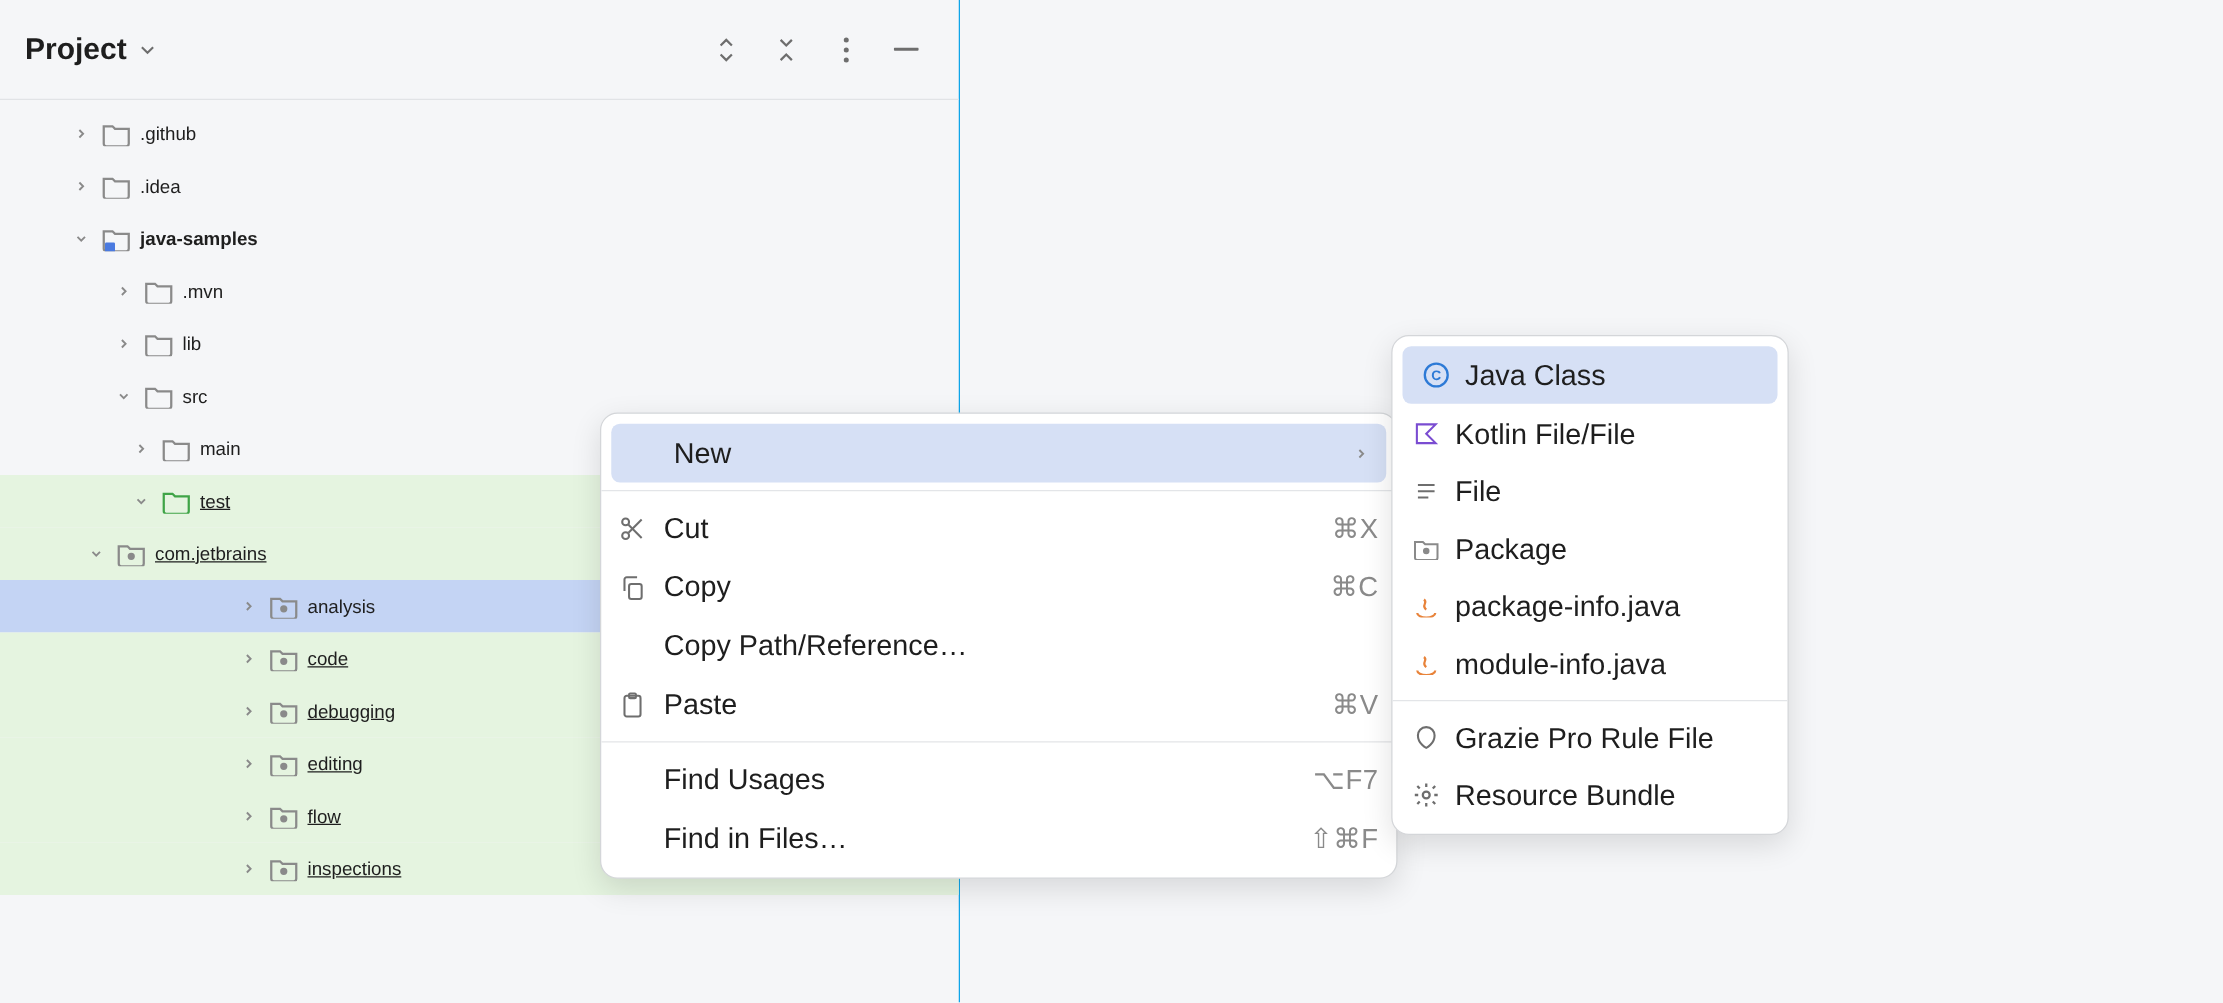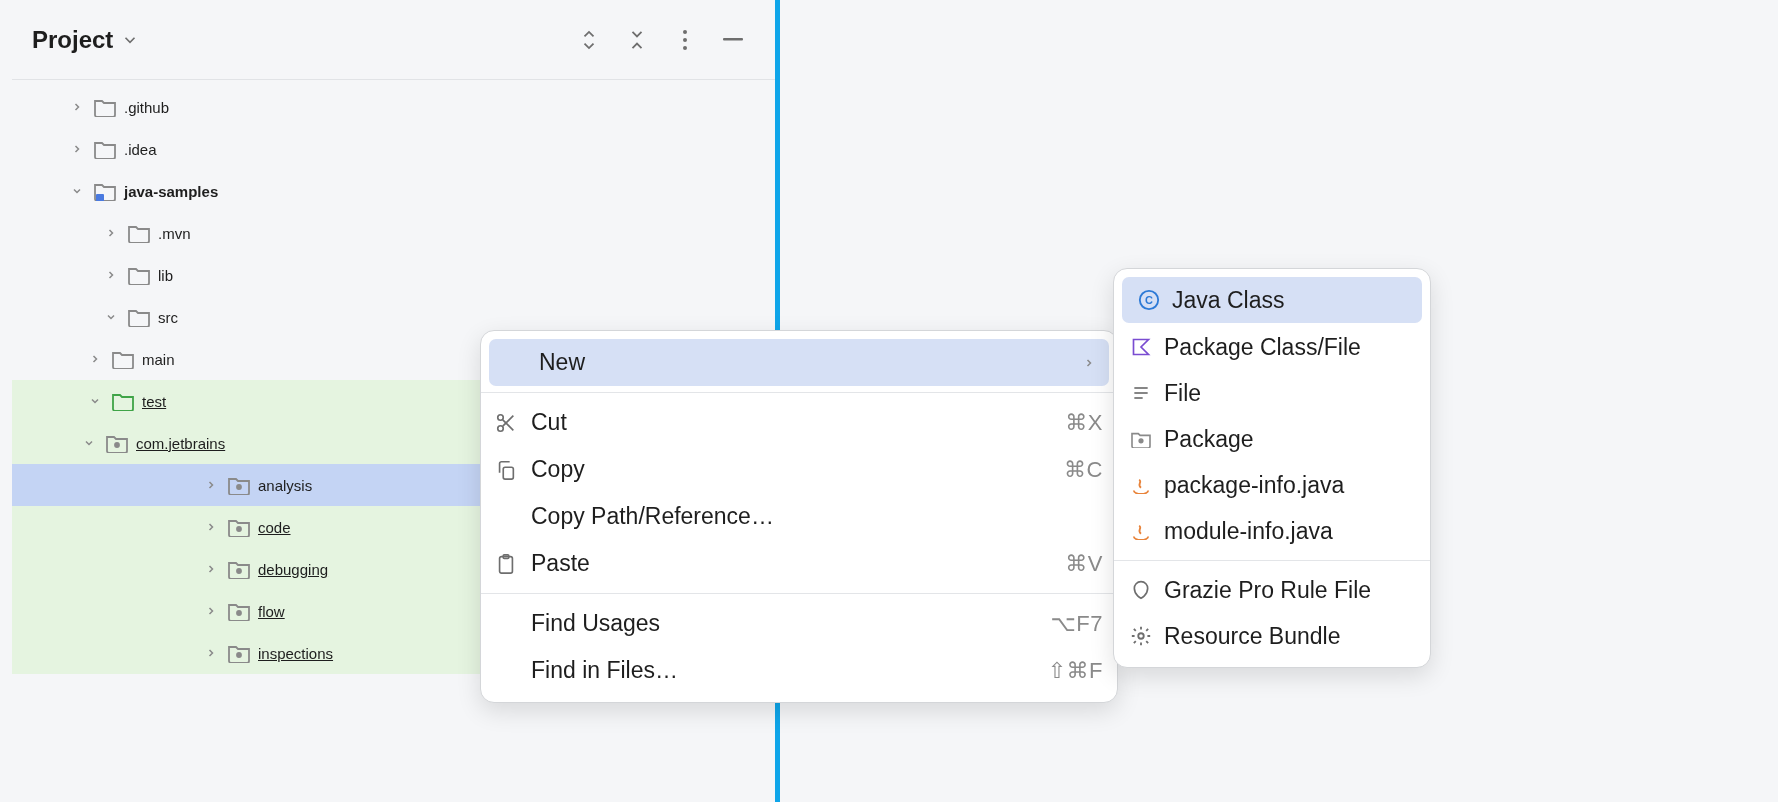--- a/index.html
+++ b/index.html
@@ -1,37 +1,37 @@
 <!DOCTYPE html>
 <html><head>
 <meta charset="utf-8">
 <style>
 * { margin: 0; padding: 0; box-sizing: border-box; font-family: -apple-system, BlinkMacSystemFont, "Segoe UI", sans-serif; }
 body { width: 1778px; height: 802px; background: #f5f6f8; overflow: hidden; position: relative; }
 
-.project-panel { width: 768px; height: 802px; background: #f5f6f8; border-right: 5px solid #0ea5e9; position: relative; margin-left: 12px; }
+.project-panel { width: 768px; height: 802px; background: #f5f6f8; border-right: 1px solid #0ea5e9; position: relative; }
 
 .panel-header { height: 80px; display: flex; align-items: center; justify-content: space-between; padding: 0 20px; border-bottom: 1px solid #e1e3e6; }
 .panel-title-wrap { display: flex; align-items: center; gap: 8px; }
 .panel-title { font-size: 24px; font-weight: 600; color: #1e1e1e; }
 .panel-actions { display: flex; align-items: center; gap: 24px; padding-right: 10px; }
 .action-icon { width: 24px; height: 24px; display: flex; align-items: center; justify-content: center; color: #6e6e6e; cursor: pointer; }
 
 .tree { padding-top: 6px; }
 .tree-row { height: 42px; display: flex; align-items: center; font-size: 15px; color: #1e1e1e; cursor: pointer; user-select: none; }
 .tree-row.bold-row { font-weight: 700; }
 .tree-row.selected { background: #c4d4f4; }
 .tree-row.test-root { background: #e5f4e0; text-decoration: underline; }
 .tree-row .arrow { width: 26px; display: flex; justify-content: center; color: #8a8a8a; }
 .tree-row .icon-slot { width: 30px; display: flex; align-items: center; justify-content: center; }
 .tree-row .label { margin-left: 4px; white-space: nowrap; }
 
 .indent-1 { padding-left: 52px; }
 .indent-2 { padding-left: 86px; }
-.indent-3 { padding-left: 70px; }
+.indent-3 { padding-left: 100px; }
 .indent-4 { padding-left: 64px; }
 .indent-5 { padding-left: 186px; }
 
 .context-menu { position: absolute; top: 330px; left: 480px; width: 638px; background: #fff; border: 1px solid #d4d6d9; border-radius: 14px; box-shadow: 0 8px 24px rgba(0,0,0,.12); padding: 8px 0; z-index: 20; overflow: hidden; }
 .menu-item { height: 47px; display: flex; align-items: center; padding: 0 14px; font-size: 23px; color: #1e1e1e; cursor: pointer; }
 .menu-item.highlighted { background: #d6e0f5; margin: 0 8px; border-radius: 7px; }
 .menu-item .mi-icon { width: 36px; display: flex; align-items: center; justify-content: flex-start; color: #6e6e6e; }
 .menu-item .mi-label { flex: 1; }
 .menu-item .mi-shortcut { color: #8a8a8a; font-size: 22px; letter-spacing: 0.5px; }
 .menu-item .mi-arrow { color: #8a8a8a; }
@@ -254,20 +254,34 @@
           <svg width="12" height="12" viewBox="0 0 24 24" fill="none" stroke="#8a8a8a" stroke-width="3">
             <polyline points="9 6 15 12 9 18"></polyline>
           </svg>
         </span>
       <span class="icon-slot">
           <svg width="24" height="20" viewBox="0 0 24 20" fill="none" stroke="#8a8a8a" stroke-width="1.8">
             <path d="M2 4 h7 l2 2 h11 v12 a2 2 0 0 1 -2 2 H4 a2 2 0 0 1 -2 -2 Z"></path>
             <circle cx="12" cy="12" r="2" fill="#8a8a8a"></circle>
           </svg>
         </span>
+      <span class="label">editing</span>
+    </div>
+    <div class="tree-row indent-5 test-root">
+      <span class="arrow">
+          <svg width="12" height="12" viewBox="0 0 24 24" fill="none" stroke="#8a8a8a" stroke-width="3">
+            <polyline points="9 6 15 12 9 18"></polyline>
+          </svg>
+        </span>
+      <span class="icon-slot">
+          <svg width="24" height="20" viewBox="0 0 24 20" fill="none" stroke="#8a8a8a" stroke-width="1.8">
+            <path d="M2 4 h7 l2 2 h11 v12 a2 2 0 0 1 -2 2 H4 a2 2 0 0 1 -2 -2 Z"></path>
+            <circle cx="12" cy="12" r="2" fill="#8a8a8a"></circle>
+          </svg>
+        </span>
       <span class="label">flow</span>
     </div>
     <div class="tree-row indent-5 test-root">
       <span class="arrow">
           <svg width="12" height="12" viewBox="0 0 24 24" fill="none" stroke="#8a8a8a" stroke-width="3">
             <polyline points="9 6 15 12 9 18"></polyline>
           </svg>
         </span>
       <span class="icon-slot">
           <svg width="24" height="20" viewBox="0 0 24 20" fill="none" stroke="#8a8a8a" stroke-width="1.8">
@@ -349,21 +363,21 @@
         </svg>
       </span>
     <span>Java Class</span>
   </div>
   <div class="sub-item">
     <span class="si-icon">
         <svg width="20" height="20" viewBox="0 0 24 24" fill="none" stroke="#7a4cd1" stroke-width="2">
           <path d="M3 3 h18 L12 12 L21 21 H3 Z"></path>
         </svg>
       </span>
-    <span>Package Class/File</span>
+    <span>Kotlin File/File</span>
   </div>
   <div class="sub-item">
     <span class="si-icon">
         <svg width="20" height="20" viewBox="0 0 24 24" fill="none" stroke="#6e6e6e" stroke-width="2">
           <line x1="4" y1="6" x2="20" y2="6"></line>
           <line x1="4" y1="12" x2="20" y2="12"></line>
           <line x1="4" y1="18" x2="14" y2="18"></line>
         </svg>
       </span>
     <span>File</span>

